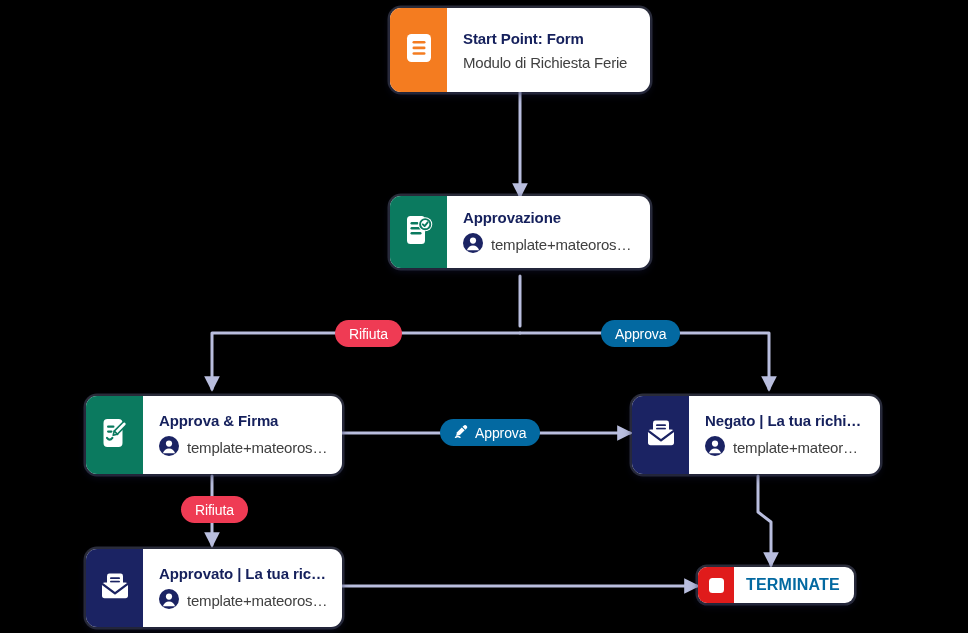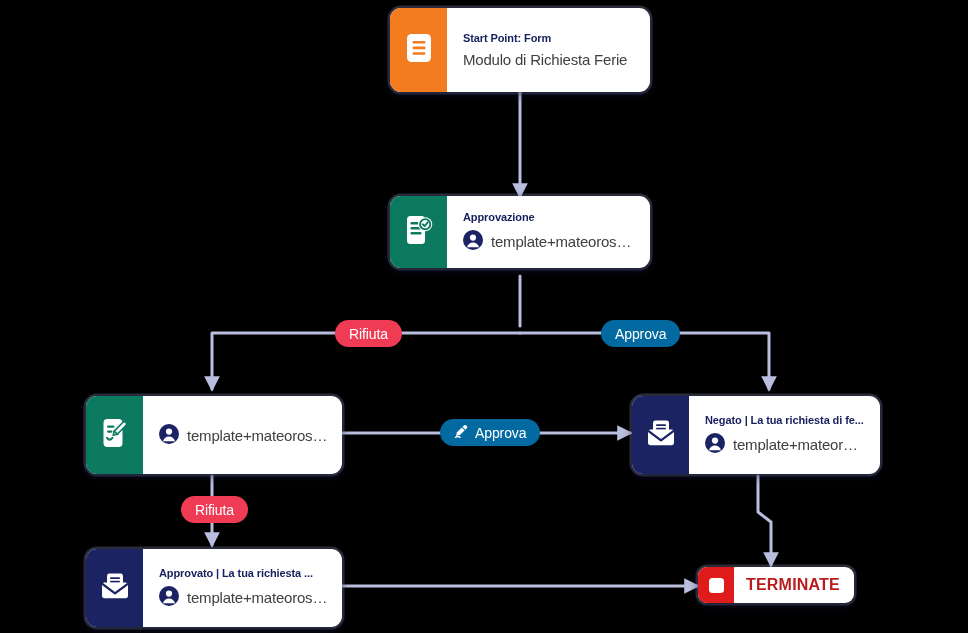--- a/index.html
+++ b/index.html
@@ -49,21 +49,21 @@
   .node-body {
     flex: 1 1 auto;
     min-width: 0;
     padding: 9px 14px 9px 16px;
     display: flex;
     flex-direction: column;
     justify-content: center;
     gap: 7px;
   }
   .node-title {
-    font-size: 11px;
+    font-size: 15px;
     font-weight: bold;
     color: #15205c;
     white-space: nowrap;
     overflow: hidden;
     text-overflow: ellipsis;
     letter-spacing: -0.1px;
   }
   .node-sub {
     font-size: 15px;
     color: #404040;
@@ -114,21 +114,21 @@
   }
   .terminate .t-square {
     width: 15px;
     height: 15px;
     background: #ffffff;
     border-radius: 3.5px;
   }
   .terminate .t-label {
     font-size: 16px;
     font-weight: bold;
-    color: #b91c1c;
+    color: #0369a1;
     padding: 0 14px 0 12px;
     letter-spacing: 0.2px;
     white-space: nowrap;
   }
 
   
   .edge-label {
     position: absolute;
     display: flex;
     align-items: center;
@@ -230,20 +230,21 @@
           <path d="M2.5 5a4 4 0 0 1 4-4h11a4 4 0 0 1 4 4v20a4 4 0 0 1-4 4h-11a4 4 0 0 1-4-4z" fill="#ffffff"></path>
           <rect x="6" y="7.5" width="7.5" height="2.3" rx="1.15" fill="#0b7a5f"></rect>
           <rect x="6" y="12.4" width="5.5" height="2.3" rx="1.15" fill="#0b7a5f"></rect>
           <path d="M6 19.8c1.8 2.4 3.6 2.4 5.4 0" fill="none" stroke="#0b7a5f" stroke-width="2.1" stroke-linecap="round"></path>
           <path d="M24.6 4.3c1.1 1.1 1.1 2.6 0 3.6l-8.3 8.3-4.1 1 1-4.1 8.3-8.3c1-1 2.3-1.4 3.1-.5z" fill="#ffffff" stroke="#0b7a5f" stroke-width="1.6" stroke-linejoin="round"></path>
           <path d="M13.3 13.1l3.3 3.3" stroke="#0b7a5f" stroke-width="1.6" stroke-linecap="round"></path>
         </svg>
       </span>
     </div>
     <div class="node-body">
+      <div class="node-title">Approva &amp; Firma</div>
       <div class="node-sub with-avatar">
         <span class="avatar-ic">
           <svg width="20" height="20" viewBox="0 0 20 20" aria-hidden="true">
             <circle cx="10" cy="10" r="10" fill="#1b2363"></circle>
             <circle cx="10" cy="7.6" r="3.1" fill="#ffffff"></circle>
             <path d="M3.9 17.2c1-3.2 3.3-4.8 6.1-4.8s5.1 1.6 6.1 4.8z" fill="#ffffff"></path>
           </svg>
         </span>
         <span class="sub-text">template+mateorossi...</span>
       </div>

